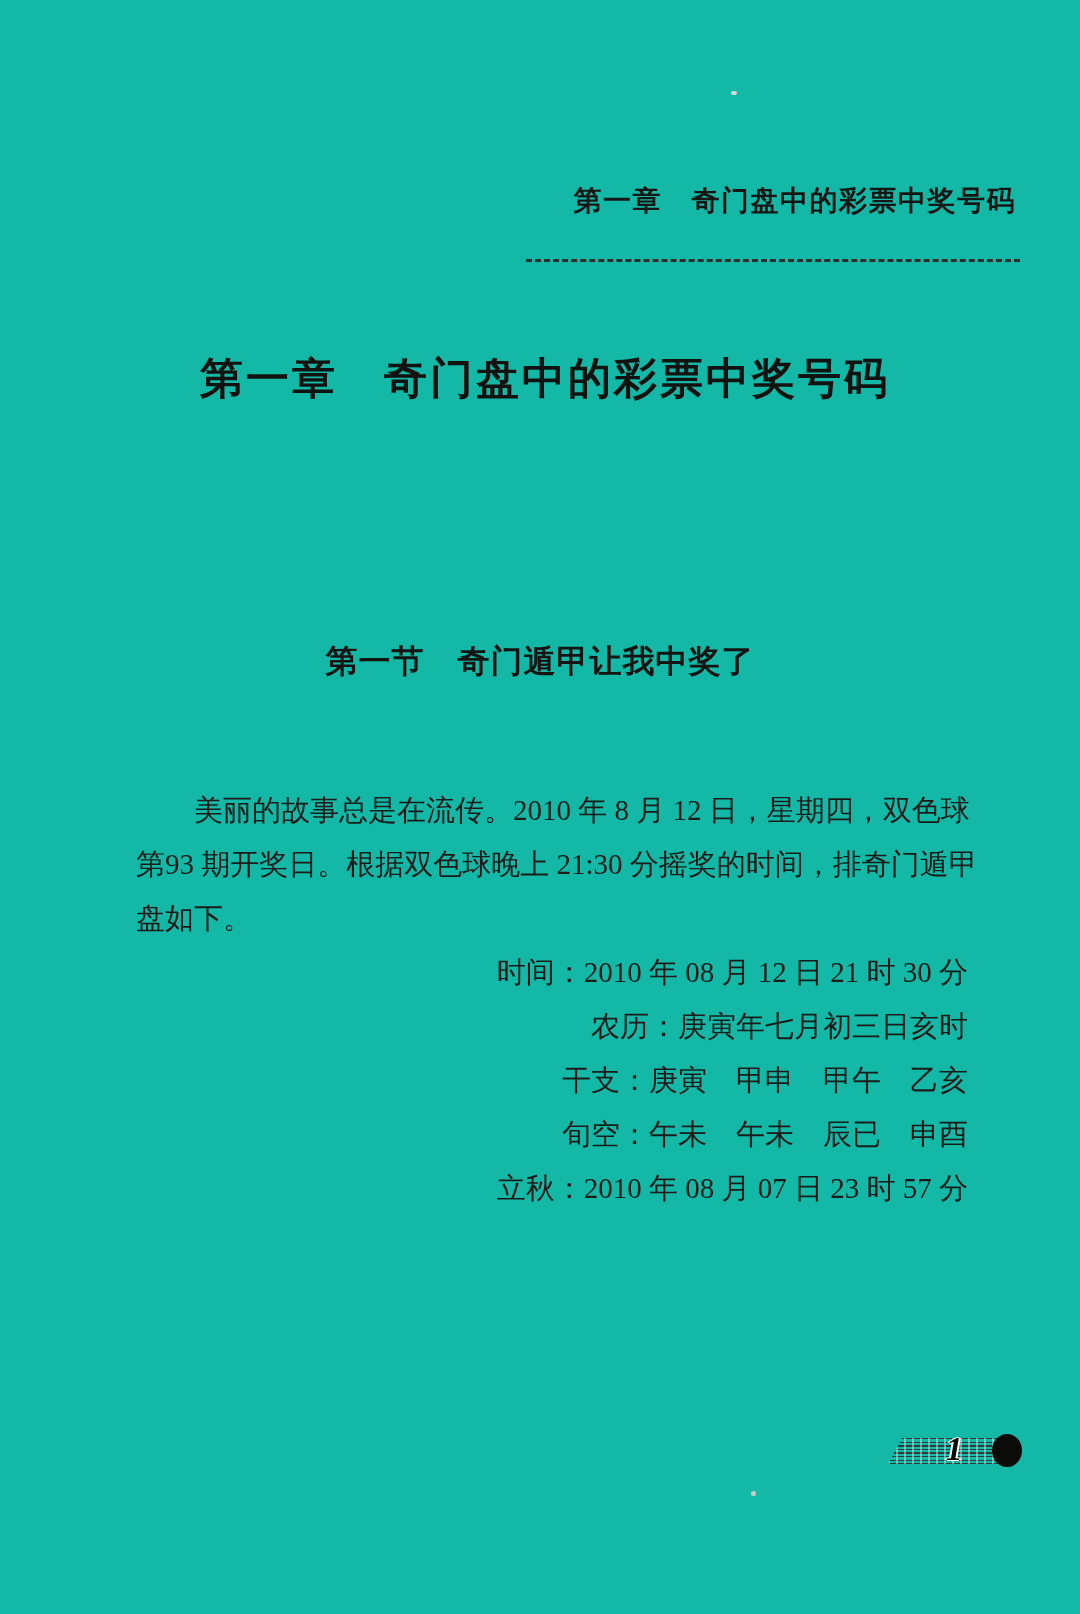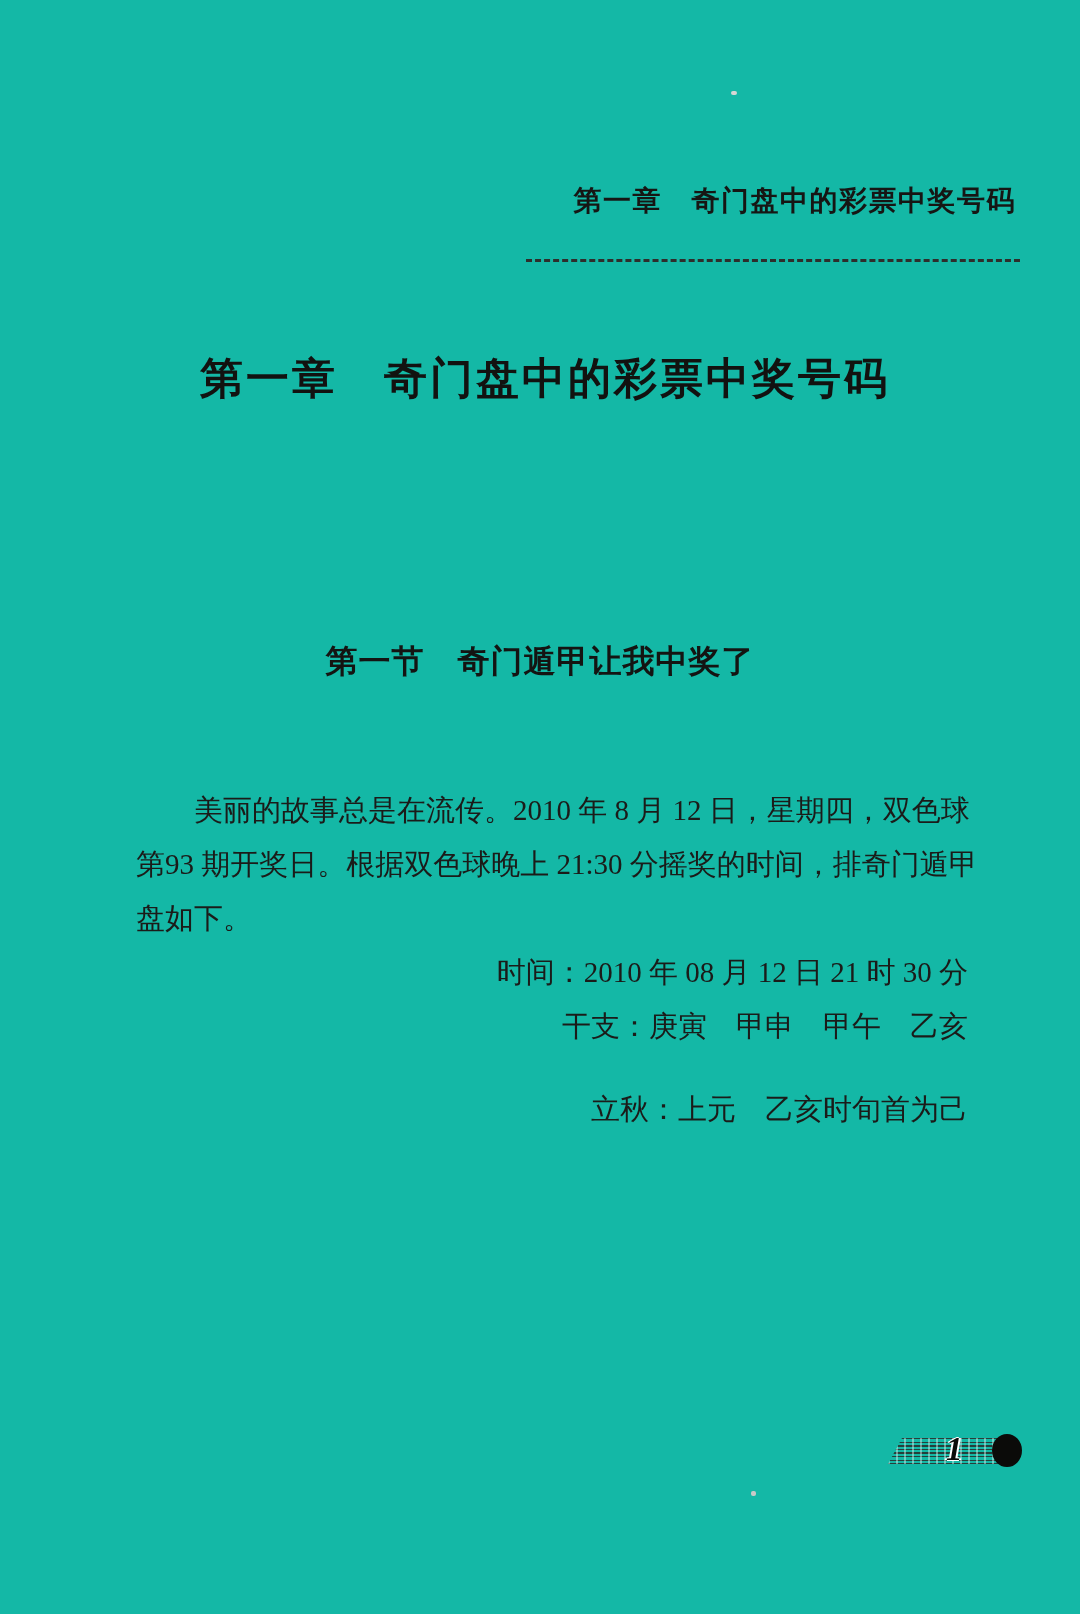--- a/index.html
+++ b/index.html
@@ -120,25 +120,27 @@
   <h1 class="chapter-title">第一章　奇门盘中的彩票中奖号码</h1>
 
   <h2 class="section-title">第一节　奇门遁甲让我中奖了</h2>
 
   <div class="text-block">
     <p class="para first">美丽的故事总是在流传。2010 年 8 月 12 日，星期四，双色球</p>
     <p class="para">第93 期开奖日。根据双色球晚上 21:30 分摇奖的时间，排奇门遁甲</p>
     <p class="para">盘如下。</p>
 
     <p class="info">时间：2010 年 08 月 12 日 21 时 30 分</p>
+    <p class="info">农历：庚寅年七月初三日亥时</p>
     <p class="info">干支：庚寅　甲申　甲午　乙亥</p>
+    <p class="info">旬空：午未　午未　辰已　申酉</p>
+    <p class="info">立秋：2010 年 08 月 07 日 23 时 57 分</p>
 
     <div class="gap"></div>
 
-    <p class="info">立秋：上元　乙亥时旬首为己</p>
   </div>
 
   <div class="footer">
     <div class="hatch"></div>
     <span class="pagenum">1</span>
     <div class="ball"></div>
   </div>
 
   <div class="speck speck-bottom"></div>
 

